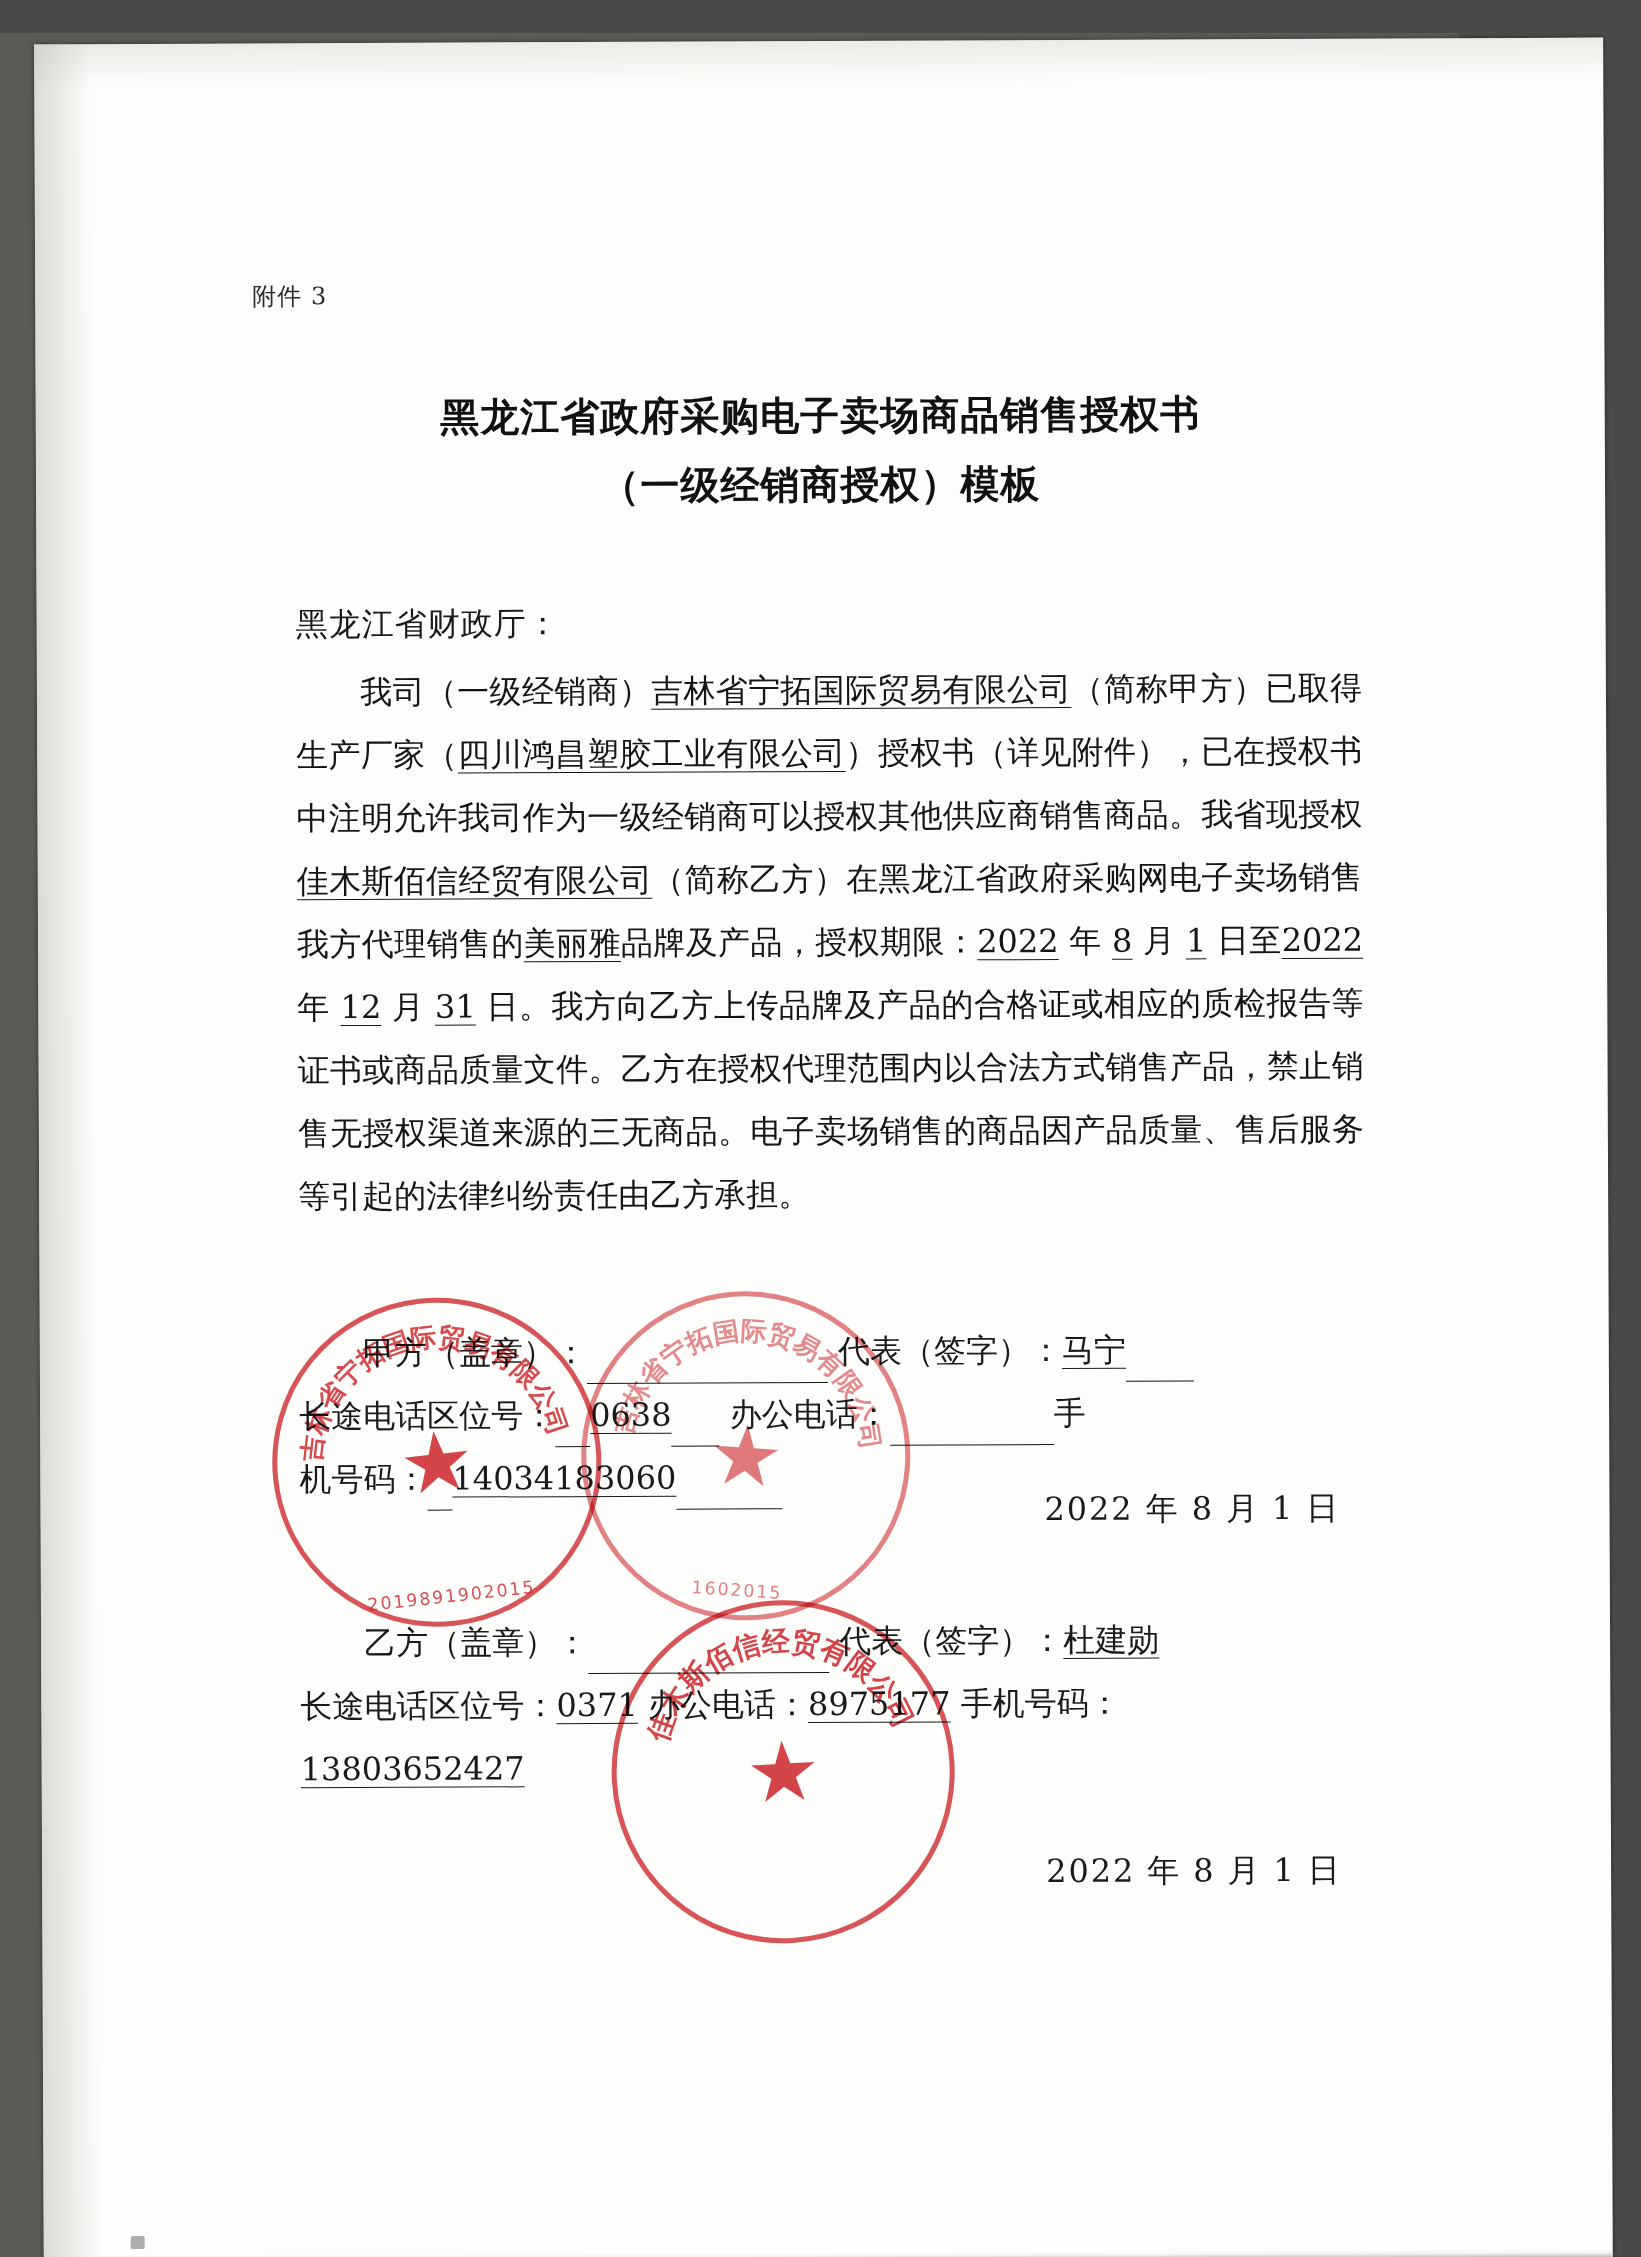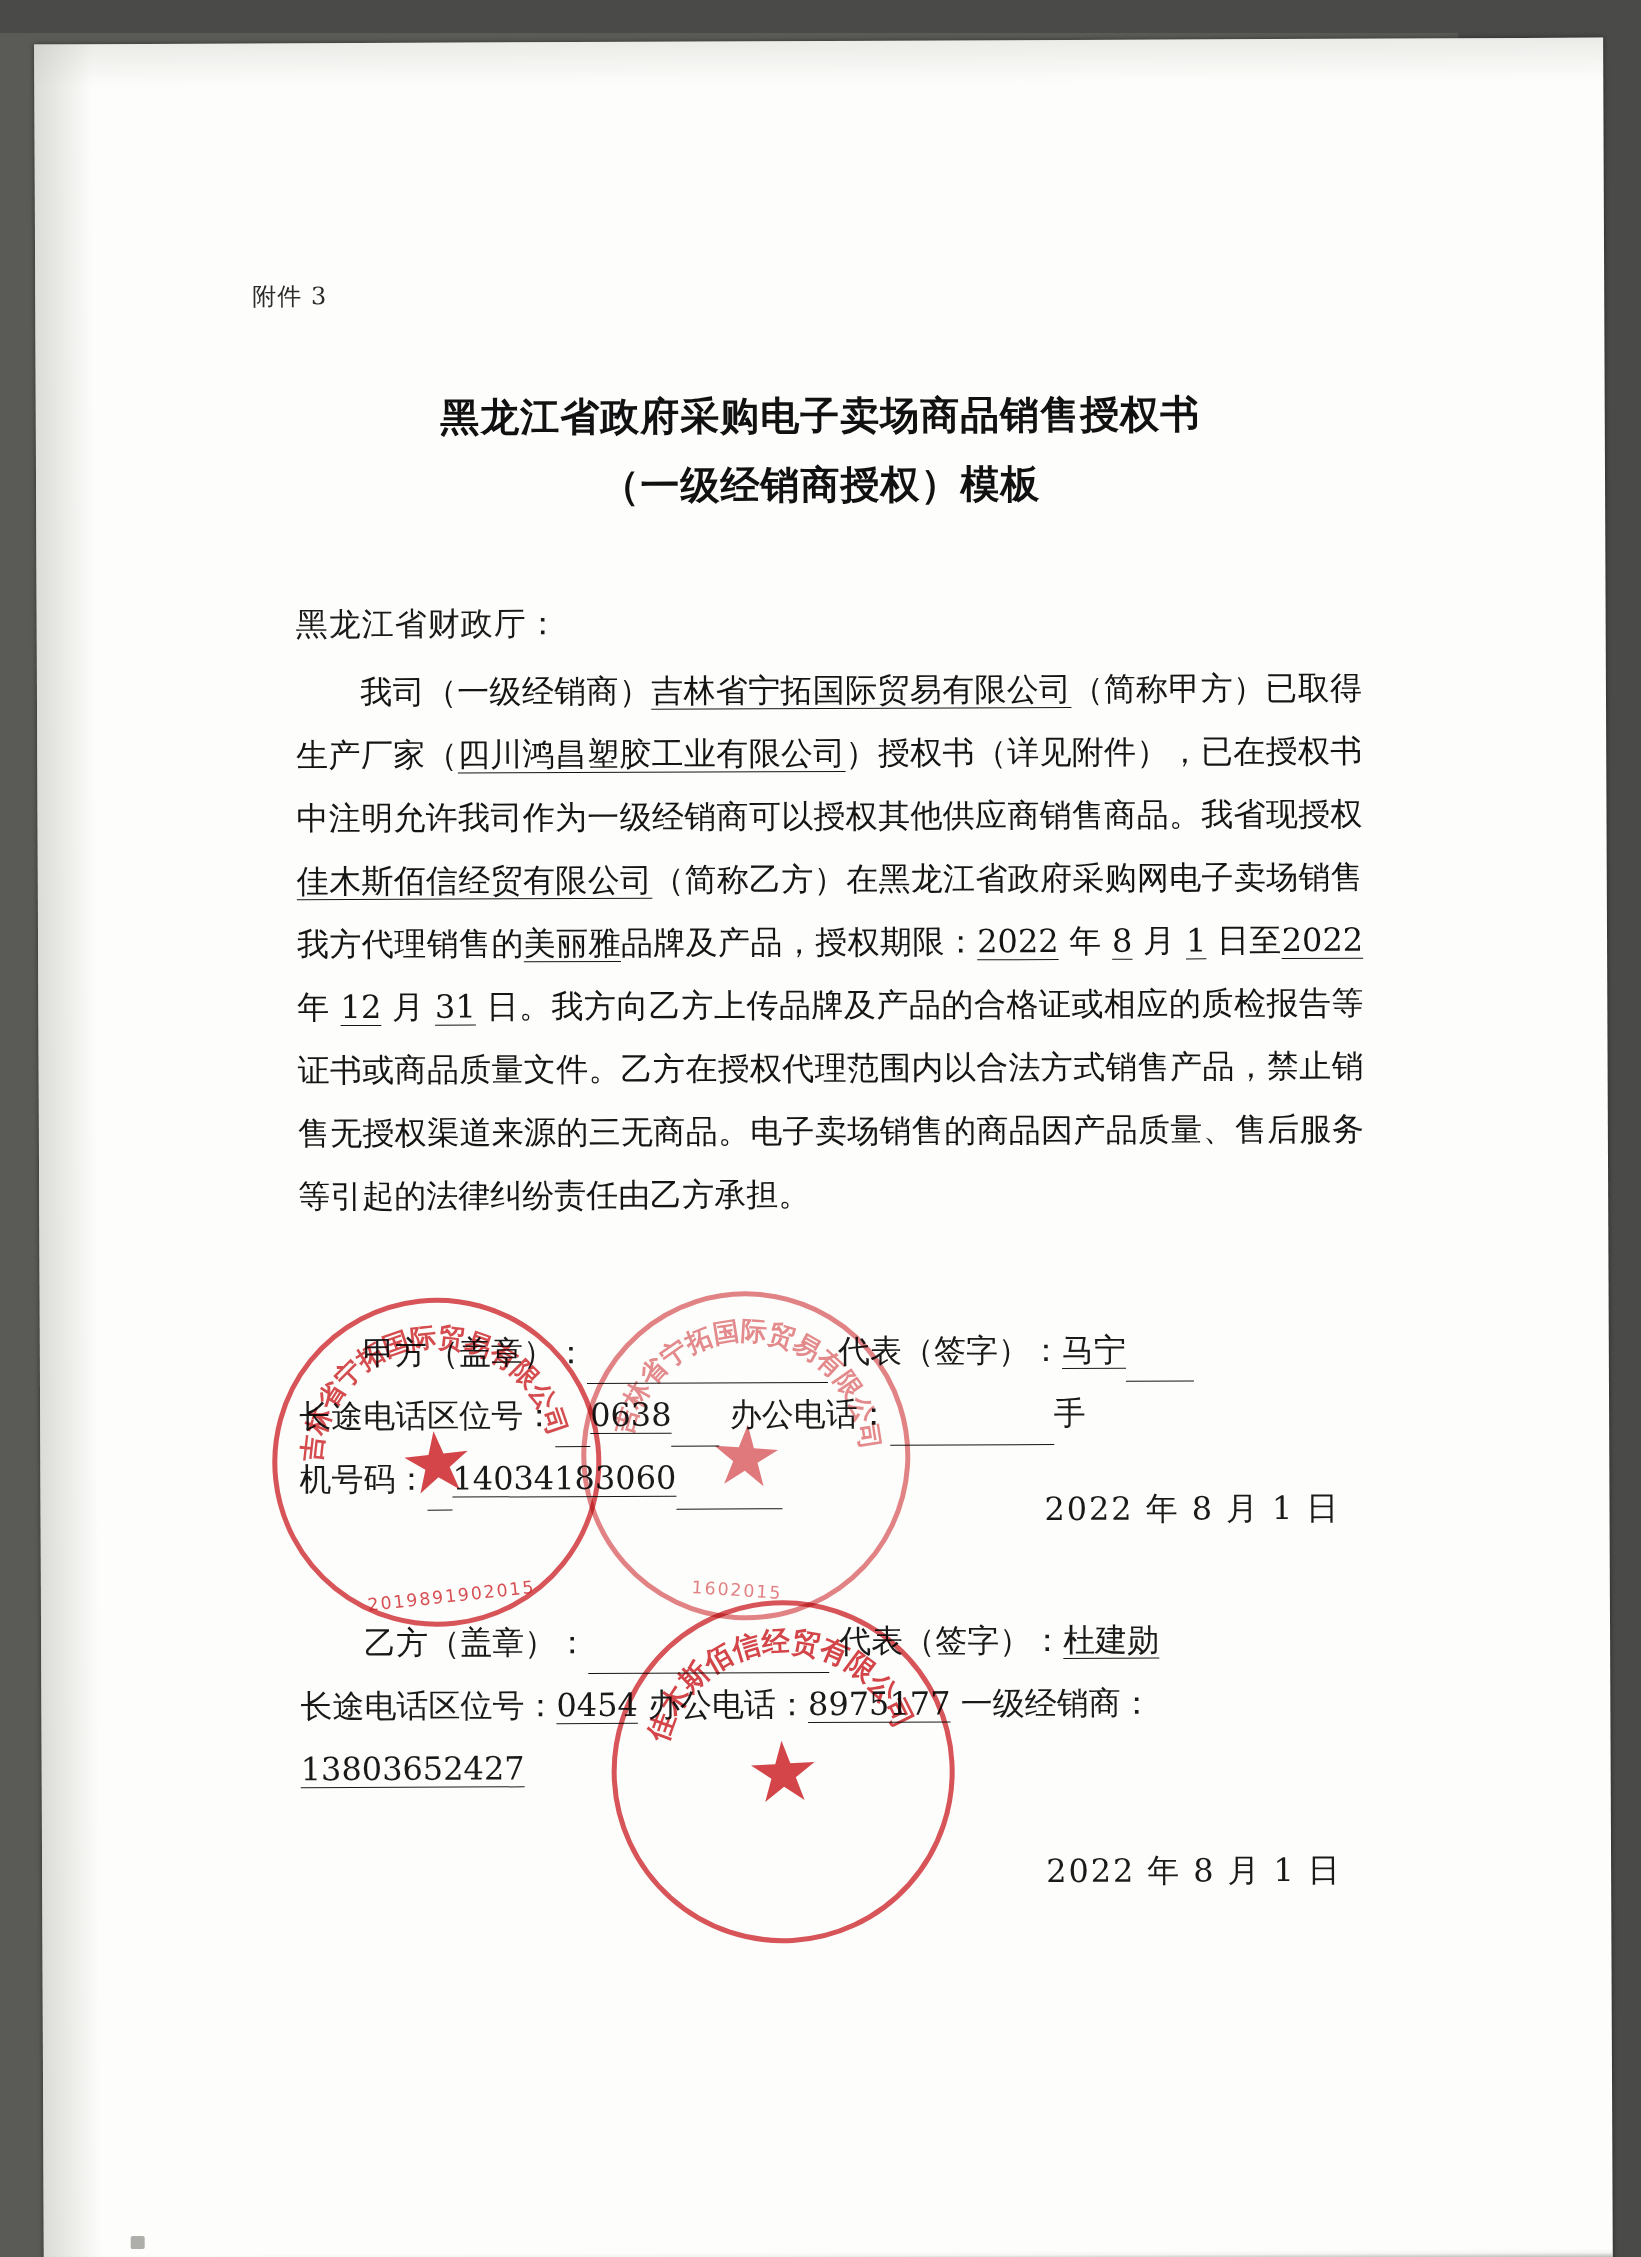--- a/index.html
+++ b/index.html
@@ -170,23 +170,23 @@
         <br>
         机号码：<span class="blank-line" style="width:25px;height:1px;"></span><span class="ul hand">14034183060</span><span class="blank-line" style="width:106px;height:1px;"></span>
       </div>
 
       <div class="date-a">2022 年 8 月 1 日</div>
 
       <div class="sig-b">
         <span class="ind"></span><span>乙方（盖章）：</span><span class="blank-line" style="width:241px;height:1px;"></span>
         <span>代表（签字）：</span><span class="ul hand">杜建勋</span>
         <br>
-        <span>长途电话区位号：</span><span class="ul hand">0454</span>
+        <span>长途电话区位号：</span><span class="ul hand">0371</span>
         <span>办公电话：</span><span class="ul hand">8975177</span>
-        <span>一级经销商：</span>
+        <span>手机号码：</span>
         <br>
         <span class="ul hand">13803652427</span>
       </div>
 
       <div class="date-b">2022 年 8 月 1 日</div>
 
       <div class="seal" id="seal-a1">
         <div class="star">★</div>
         <div class="seal-bottom">2019891902015</div>
         <svg viewBox="0 0 330 330" width="319" height="319" style="position:absolute;left:0;top:0;">

